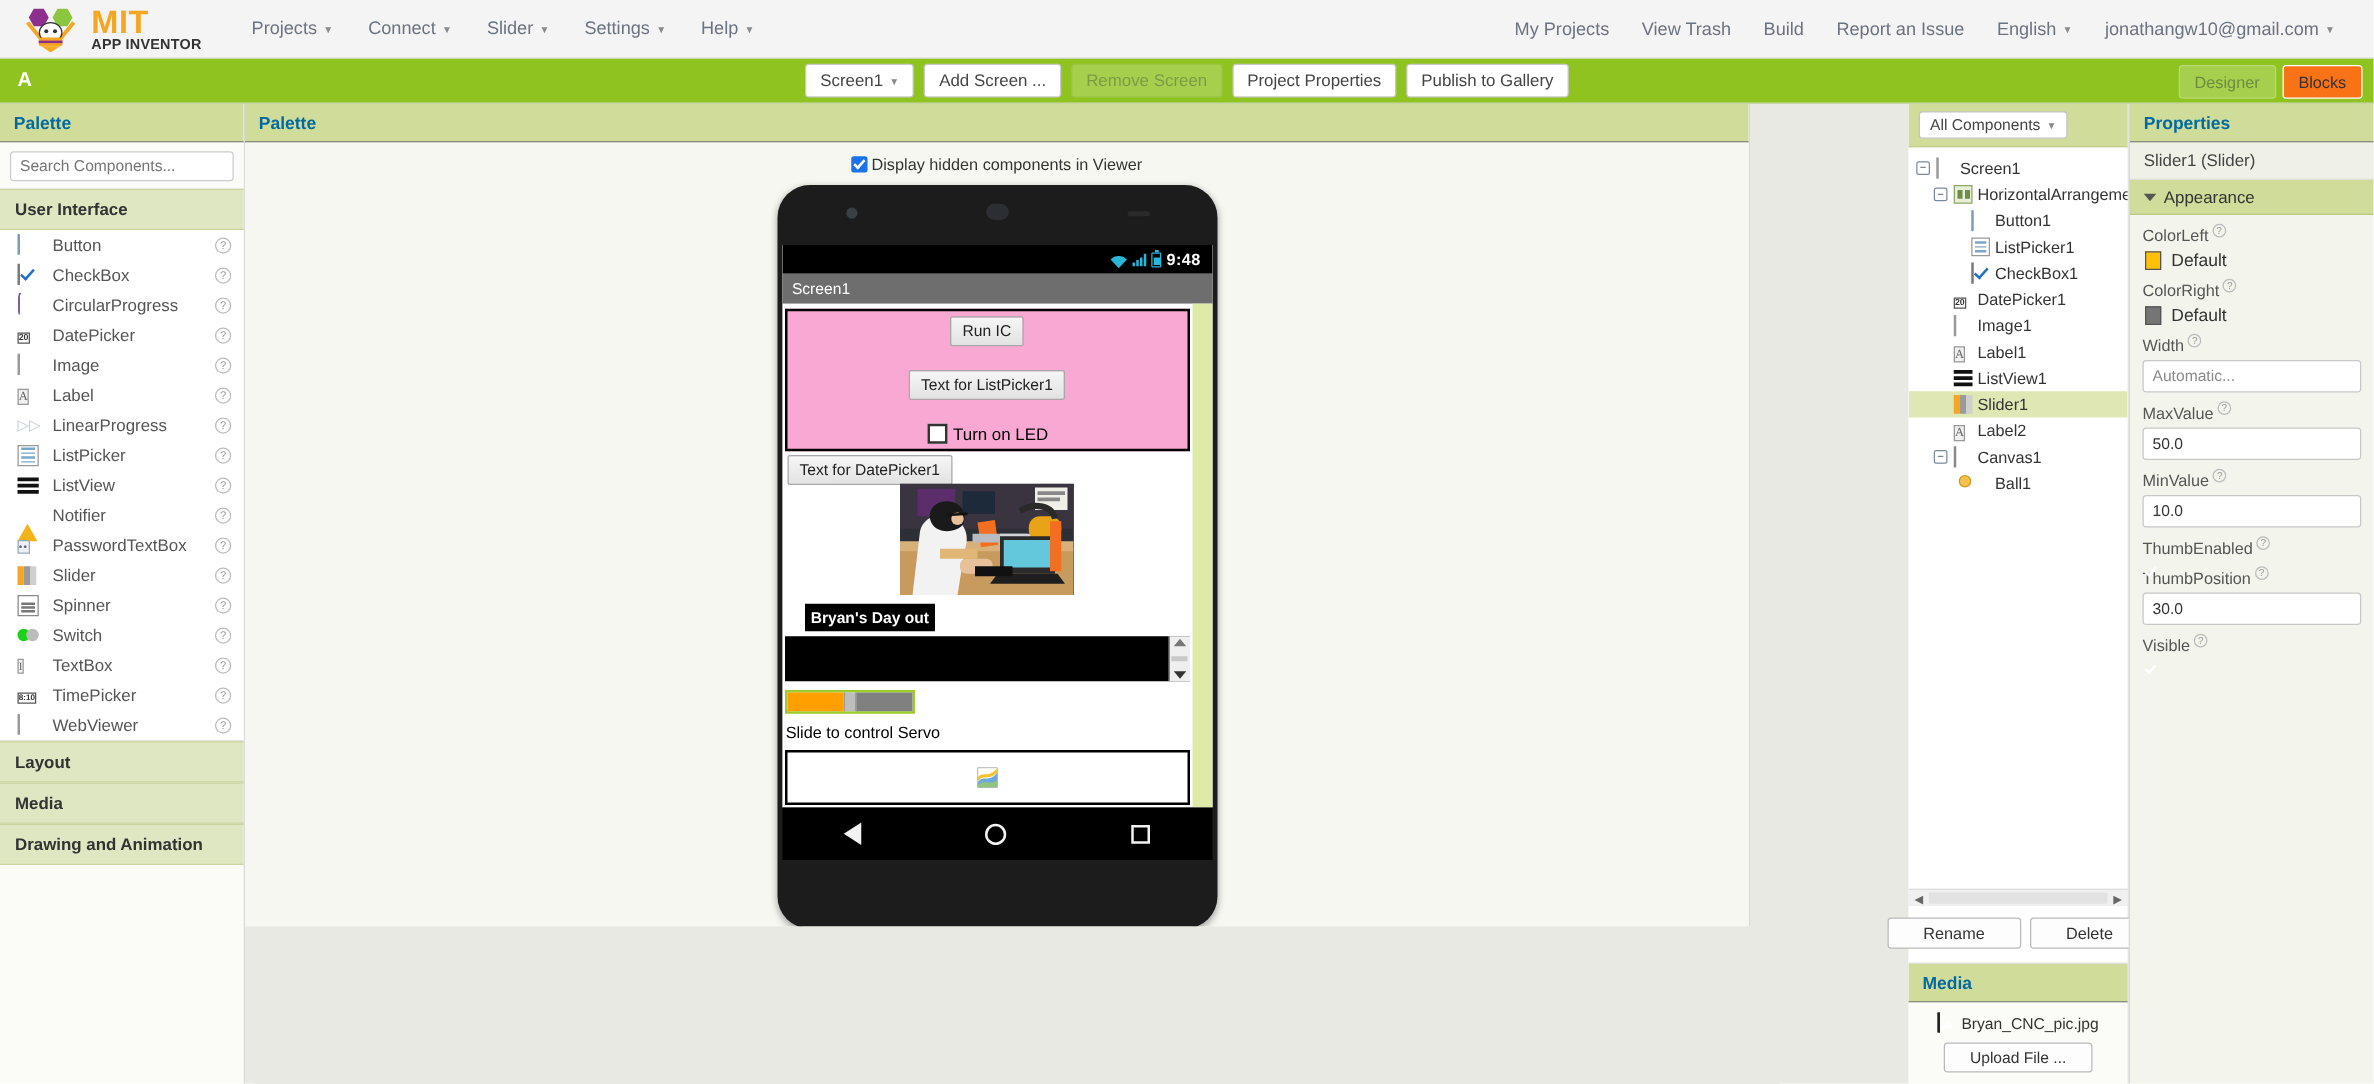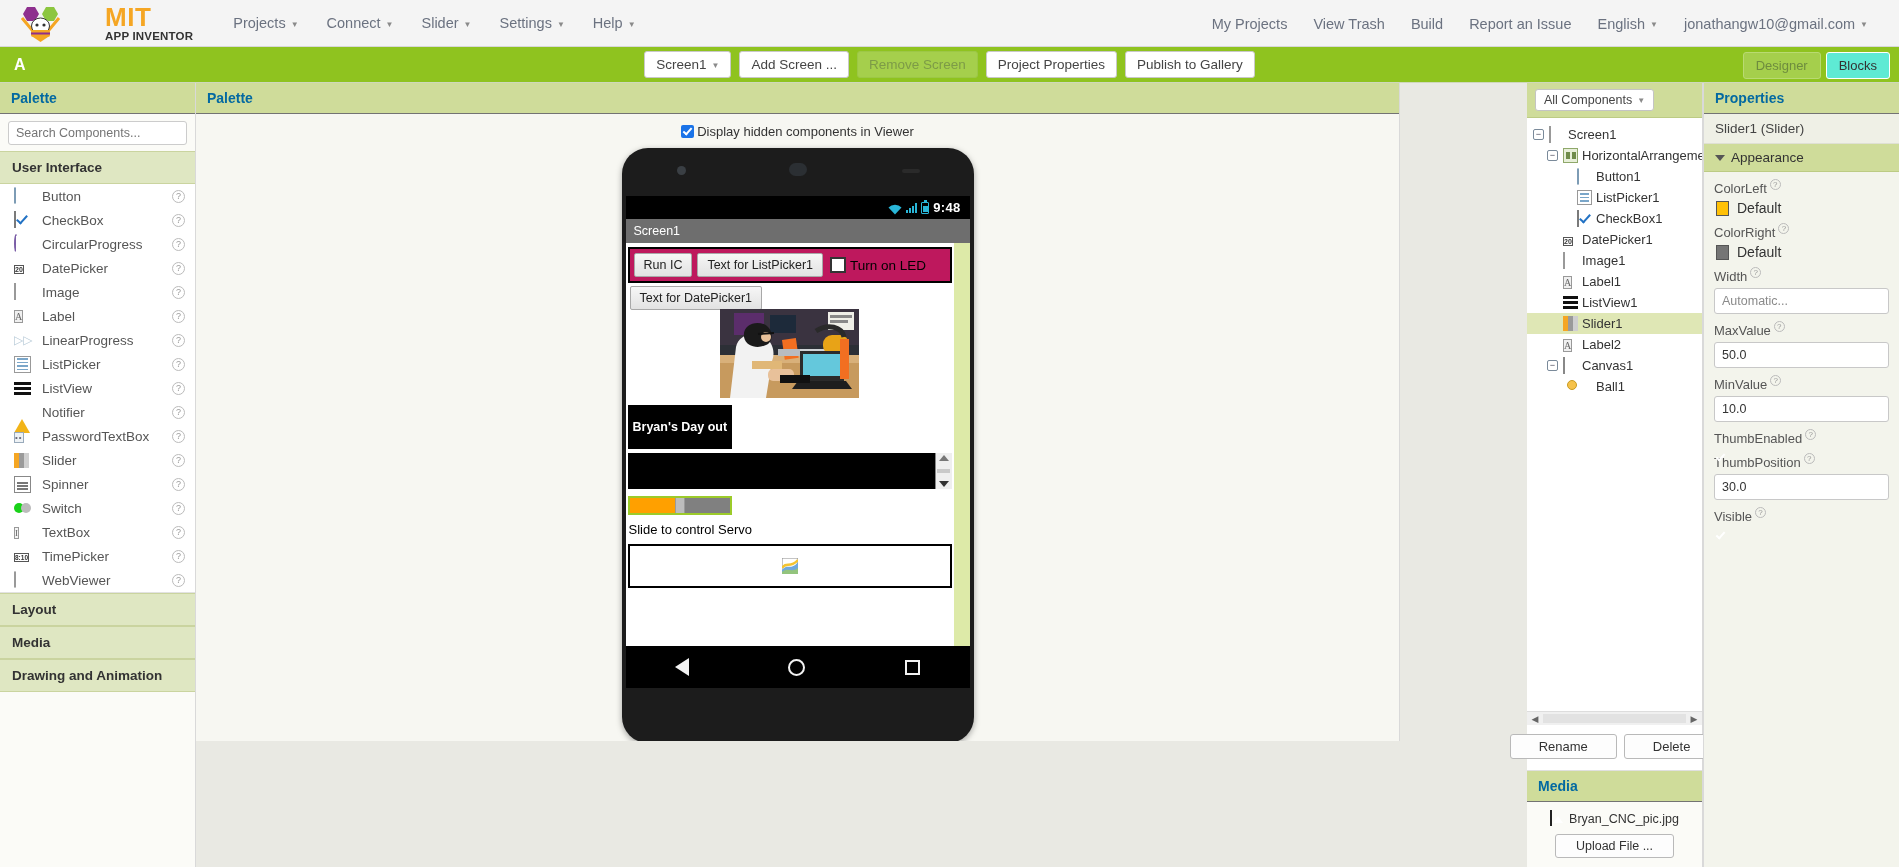--- a/index.html
+++ b/index.html
@@ -18,21 +18,21 @@
     height: 47px;
     background: #f4f4f4;
     border-bottom: 1px solid #d8d8d8;
     display: flex;
     align-items: center;
     padding: 0 18px;
     position: relative;
   }
   .logo-wrap { display: flex; align-items: center; gap: 9px; margin-right: 26px; }
   .logo-mark { width: 46px; height: 38px; position: relative; }
-  .logo-text { line-height: 1; margin-left: 32px; }
+  .logo-text { line-height: 1; }
   .logo-mit { font-size: 26px; font-weight: bold; color: #f5a623; letter-spacing: .5px; }
   .logo-sub { font-size: 11.5px; font-weight: bold; color: #333; letter-spacing: .2px; margin-top: 1px;}
 
   .nav-menus { display: flex; align-items: center; gap: 0; }
   .nav-item {
     padding: 6px 14px;
     font-size: 14.5px;
     color: #6b7280;
     cursor: pointer;
     white-space: nowrap;
@@ -79,21 +79,21 @@
     white-space: nowrap;
   }
   .gbtn.disabled { background: #a5cf4c; color: #7d9b47; border-color: #9cc746; cursor: default; }
   .greenbar-right {
     position: absolute; right: 9px; top: 0; height: 36px;
     display: flex; align-items: center; gap: 5px;
   }
   .toggle-btn {
     border: 1px solid #ffffff; border-radius: 3px;
     font-size: 13px; padding: 5px 12px; cursor: pointer;
-    background: #5eead4; color: #333;
+    background: #f97316; color: #333;
   }
   .toggle-btn.active-off { background: #a5cf4c; color: #6e8c3e; border-color: #b9da72; }
 
   
   .main {
     display: flex;
     height: calc(867px - 47px - 36px);
     background: #ffffff;
   }
 
@@ -216,22 +216,23 @@
     height: 24px; background: #6e6e6e; color: #fff;
     font-size: 12.5px; display: flex; align-items: center; padding-left: 8px;
     font-weight: 500;
   }
   .form-area { background: #fff; position: relative; height: 403px; display:flex; }
   .form-content { flex: 1 1 auto; position: relative; }
   .scroll-strip { width: 16px; flex: 0 0 16px; background: #ddeaa8; }
 
   .harr {
     border: 2px solid #000; margin: 4px 2px 0 2px;
-    display: flex; align-items: center; gap: 5px; padding: 4px 4px;
-    background: #be185d;
+    display: flex; align-items: center; gap: 19px; padding: 4px 4px;
+    background: #f9a8d4;
+    flex-direction: column;
   }
   .and-btn {
     background: linear-gradient(#f6f6f6,#e2e2e2);
     border: 1px solid #a8a8a8; border-radius: 2px;
     font-size: 12.5px; color: #222; padding: 4px 9px; white-space: nowrap;
     cursor: pointer;
   }
   .led-wrap { display: flex; align-items: center; gap: 4px; margin-left: 2px;}
   .and-chk {
     width: 16px; height: 16px; background: #fff; border: 2px solid #333; flex: 0 0 16px; cursor:pointer;
@@ -239,21 +240,21 @@
   .led-label { font-size: 13.5px; color: #000; font-weight: 500; }
   .dp-row { padding: 6px 4px 0 4px; }
 
   .img-wrap { padding: 4px 0 0 0; text-align: center; }
   .photo {
     width: 139px; height: 89px; display: inline-block; position: relative; overflow: hidden;
     background: #2b2d33;
   }
   .lbl1 {
     display: inline-block; background: #000; color: #fff;
-    font-size: 12.5px; font-weight: bold; padding: 15px 5px; margin: 4px 0 0 2px;
+    font-size: 12.5px; font-weight: bold; padding: 4px 5px; margin: 4px 0 0 18px;
   }
   .listview {
     margin: 4px 2px 0 2px; height: 36px; background: #000;
     display: flex; justify-content: flex-end; align-items: stretch;
   }
   .lv-scroll {
     width: 17px; background: #efefef; border-left: 1px solid #888;
     display: flex; flex-direction: column; justify-content: space-between; align-items: center;
     padding: 2px 0;
   }

